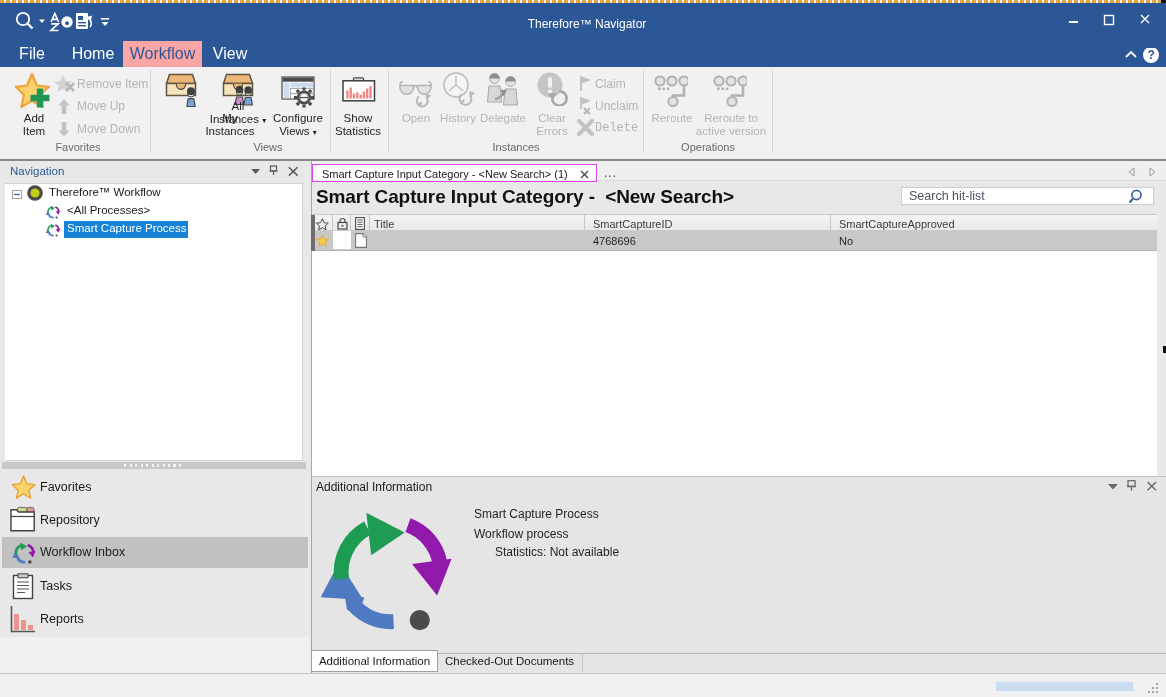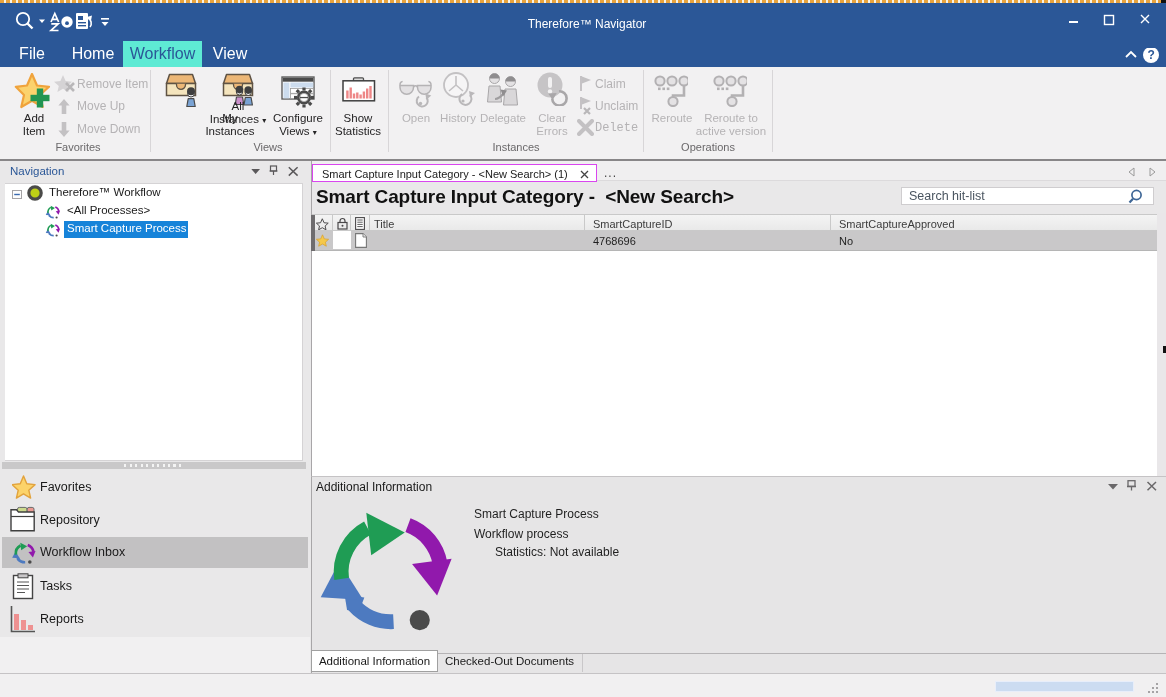--- a/index.html
+++ b/index.html
@@ -8,21 +8,21 @@
 .abs { position:absolute; }
 
 #ants { left:0; top:0; width:1166px; height:3px;
   background:repeating-linear-gradient(90deg,#e8a33d 0 4px,#f7f3ea 4px 6px); }
 #antcorner { right:0; top:0; width:5px; height:3px; background:#111; }
 
 #titlebar { left:0; top:3px; width:1166px; height:64px; background:#2b5797; }
 #apptitle { left:4px; top:17px; width:1166px; text-align:center; color:#fff; font-size:12px; }
 
 .rtab { position:absolute; top:41px; height:26px; line-height:26px; color:#fff; font-size:16px; text-align:center; }
-#tab-active { background:#5eead4; color:#2b5797; }
+#tab-active { background:#fca5a5; color:#2b5797; }
 
 #ribbon { left:0; top:67px; width:1166px; height:92px; background:#f2f1f2; }
 #ribbonline { left:0; top:159px; width:1166px; height:2px; background:#888688; }
 .rsep { position:absolute; top:70px; height:82px; width:1px; background:#d8d6d8; }
 .rglabel { position:absolute; top:141px; font-size:11px; color:#6a686a; text-align:center; }
 .biglbl { position:absolute; font-size:11.5px; color:#252425; text-align:center; line-height:13px; }
 .biglbl.dis { color:#b5b3b5; }
 .smallitem { position:absolute; font-size:12px; color:#b5b3b5; }
 
 #mainarea { left:0; top:161px; width:1166px; height:512px; background:#e9e8e9; }

